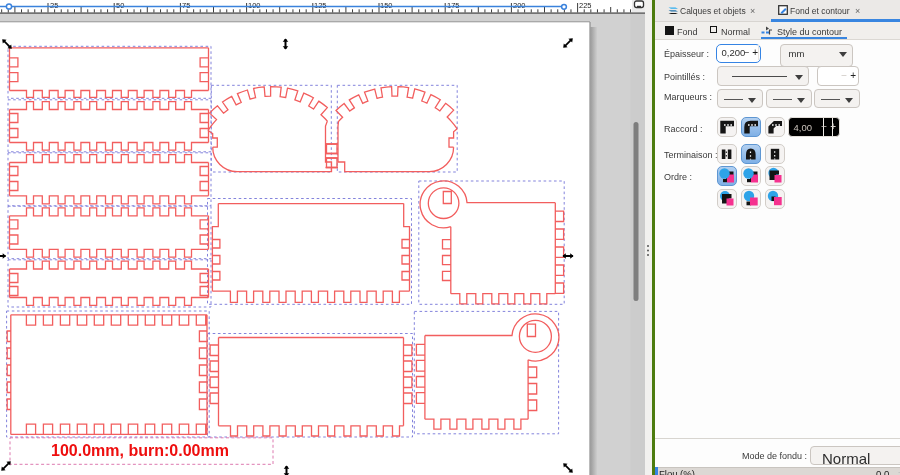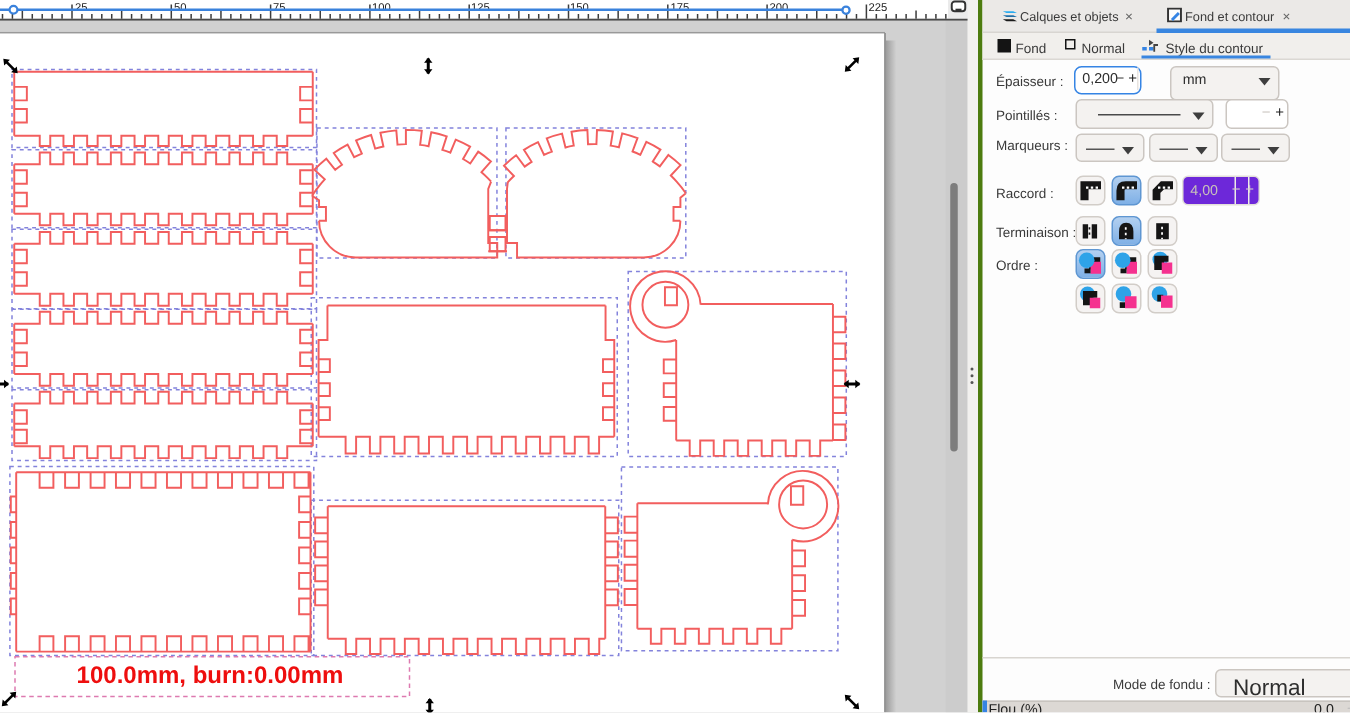--- a/index.html
+++ b/index.html
@@ -174,21 +174,21 @@
           <path d="M6 7 h1.6 M9.2 7 h1.6 M12.4 7 h1.6" stroke="#fff" stroke-width="1.5"></path>
         </svg></div>
 <div class="btn sel" style="left:86px;top:117px;"><svg width="18" height="18" viewBox="0 0 18 18">
           <path d="M5 15.5 V9 Q5 5.5 8.5 5.5 H16" stroke="#151515" stroke-width="5.4" fill="none"></path>
           <path d="M6 7 h1.6 M9.2 7 h1.6 M12.4 7 h1.6" stroke="#fff" stroke-width="1.5"></path>
         </svg></div>
 <div class="btn" style="left:110.4px;top:117px;"><svg width="18" height="18" viewBox="0 0 18 18">
           <path d="M5 15.5 V9.5 L9 5.5 H16" stroke="#151515" stroke-width="5.2" fill="none"></path>
           <path d="M6 7 h1.6 M9.2 7 h1.6 M12.4 7 h1.6" stroke="#fff" stroke-width="1.5"></path>
         </svg></div>
-<div class="combo" style="left:132.5px;top:117px;width:52.5px;height:19.5px;background:#6d28d9;border-color:#e3dfda;">
+<div class="combo" style="left:132.5px;top:117px;width:52.5px;height:19.5px;background:#000000;border-color:#e3dfda;">
         <span style="position:absolute;left:5px;top:3.5px;font-size:9.5px;color:#c8c1ba;">4,00</span>
         <span style="position:absolute;left:34px;top:0;width:1px;height:17.5px;background:#eeebe7;"></span>
         <span style="position:absolute;left:43px;top:0;width:1px;height:17.5px;background:#eeebe7;"></span>
         <span style="position:absolute;right:12px;top:3px;color:#d5cfc9;font-size:10px;">−</span>
         <span style="position:absolute;right:3px;top:3px;color:#d5cfc9;font-size:10px;">+</span>
       </div>
 <span class="lbl" style="left:9px;top:150px;">Terminaison :</span>
 <div class="btn" style="left:61.7px;top:143.5px;"><svg width="18" height="18" viewBox="0 0 18 18">
           <rect x="3.8" y="4.5" width="3.6" height="9.5" fill="#151515"></rect>
           <rect x="9.8" y="4.5" width="3.6" height="9.5" fill="#151515"></rect>

